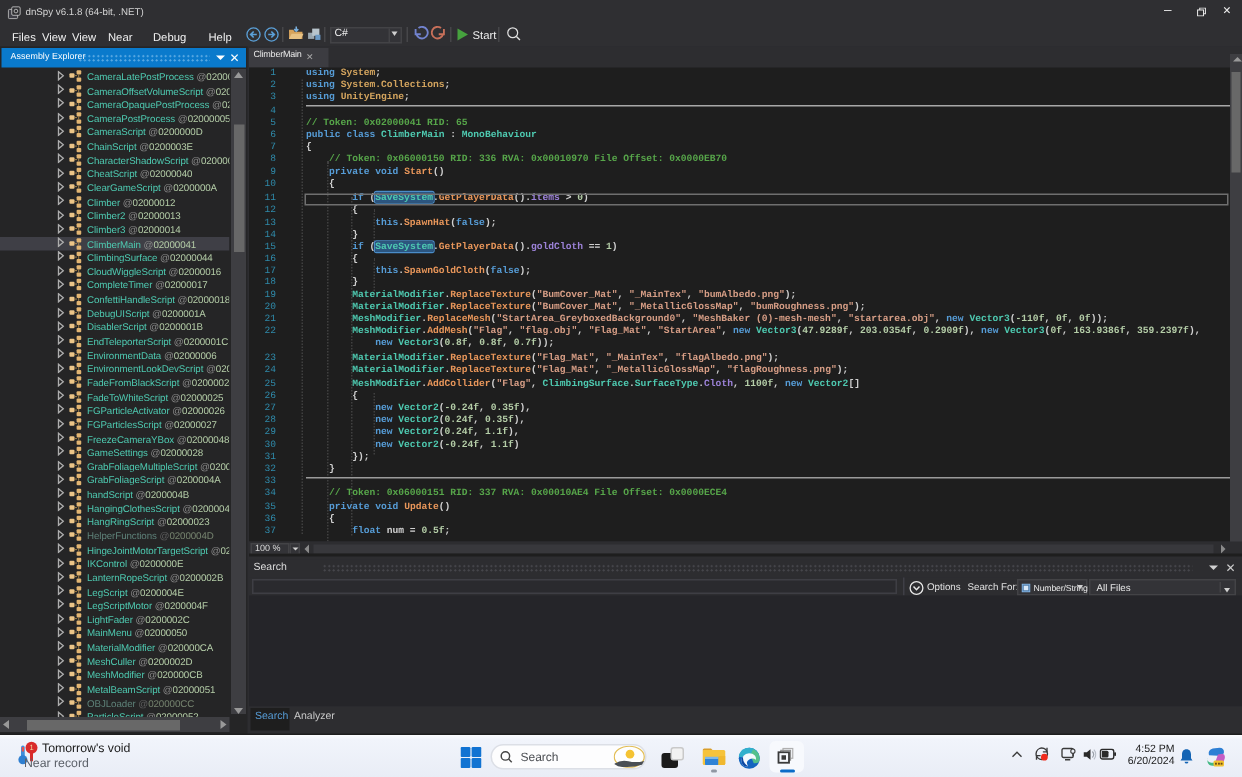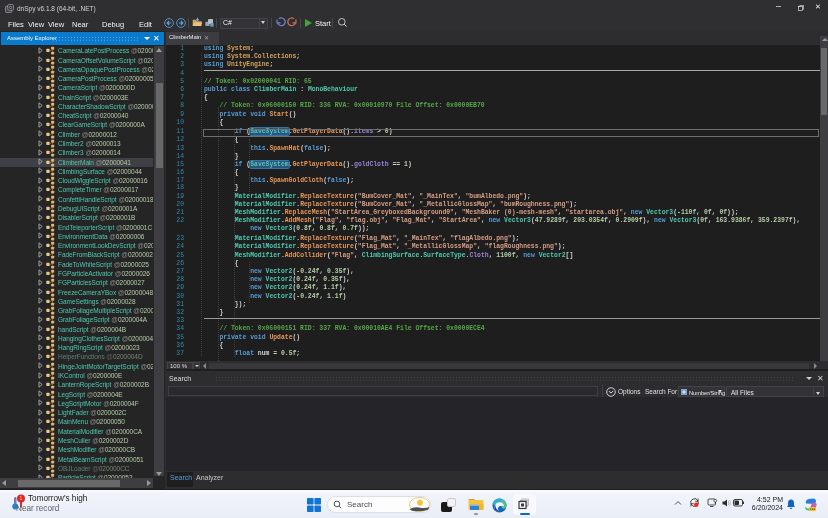--- a/index.html
+++ b/index.html
@@ -89,21 +89,21 @@
     <path d="M2.4 2.2 v-1.7 h5.1 v5.1 h-1.7" fill="none" stroke="#e8e8e8" stroke-width="0.9"></path>
   </svg>
 <div class="winbtn" style="left:815px;top:3px;font-size:7px">✕</div>
 
 <div id="menubar"></div>
 <div class="menu" style="left:8px">Files</div>
 <div class="menu" style="left:28px">View</div>
 <div class="menu" style="left:48px">View</div>
 <div class="menu" style="left:72px">Near</div>
 <div class="menu" style="left:102px">Debug</div>
-<div class="menu" style="left:139px">Edit</div>
+<div class="menu" style="left:139px">Help</div>
 
 <svg class="abs" style="left:164px;top:18px" width="10" height="10" viewBox="0 0 16 16">
     <circle cx="8" cy="8" r="7" fill="none" stroke="#5ba0d8" stroke-width="1.4"></circle>
     <path d="M11.5 8 H5 M8.2 4.8 L5 8 L8.2 11.2" stroke="#5ba0d8" stroke-width="1.8" fill="none"></path>
   </svg>
 <svg class="abs" style="left:176px;top:18px" width="10" height="10" viewBox="0 0 16 16">
     <circle cx="8" cy="8" r="7" fill="none" stroke="#5ba0d8" stroke-width="1.4"></circle>
     <path d="M4.5 8 H11 M7.8 4.8 L11 8 L7.8 11.2" stroke="#5ba0d8" stroke-width="1.8" fill="none"></path>
   </svg>
 <div class="abs" style="left:188px;top:18px;width:1px;height:10px;background:#464649"></div>
@@ -682,21 +682,21 @@
 <div id="taskbar"></div>
 
 <svg class="tbicon" style="left:10px;top:494px" width="18" height="18" viewBox="0 0 36 36">
     <rect x="8" y="6" width="5" height="16" rx="2.5" fill="#3f8edb"></rect>
     <circle cx="10.5" cy="25" r="6" fill="#2f7fd1"></circle>
     <rect x="9" y="8" width="3" height="6" fill="#e05555"></rect>
     <circle cx="22" cy="9" r="8" fill="#d92b2b"></circle>
     <rect x="20" y="15" width="4" height="12" fill="#d92b2b"></rect>
     <text x="22" y="12.5" font-size="10" fill="#f0d9a0" text-anchor="middle" font-family="Liberation Sans">1</text>
   </svg>
-<div id="tb-weather-t1">Tomorrow's high</div>
+<div id="tb-weather-t1">Tomorrow's void</div>
 <div id="tb-weather-t2">Near record</div>
 
 <svg class="tbicon" style="left:307px;top:498px" width="14" height="14" viewBox="0 0 14 14">
     <rect x="0" y="0" width="6.6" height="6.6" rx="0.8" fill="#1173d2"></rect>
     <rect x="7.4" y="0" width="6.6" height="6.6" rx="0.8" fill="#1173d2"></rect>
     <rect x="0" y="7.4" width="6.6" height="6.6" rx="0.8" fill="#1173d2"></rect>
     <rect x="7.4" y="7.4" width="6.6" height="6.6" rx="0.8" fill="#1173d2"></rect>
   </svg>
 
 <div class="abs" style="left:327px;top:496px;width:104px;height:17px;background:#fdfdfe;border:1px solid #dcdfe6;border-radius:9px"></div>

